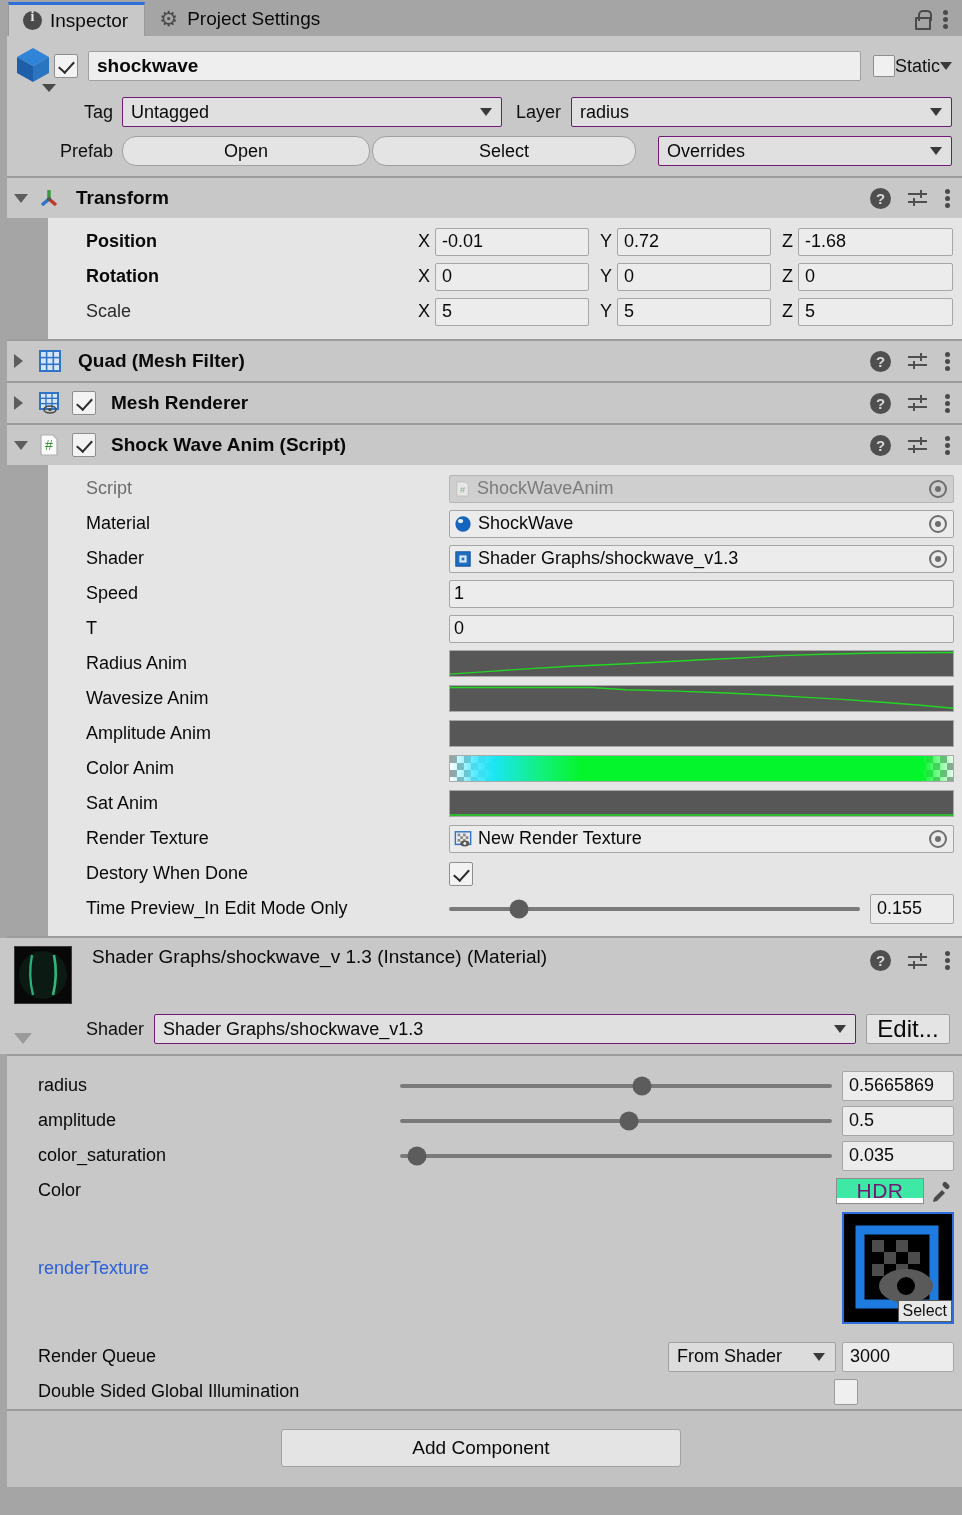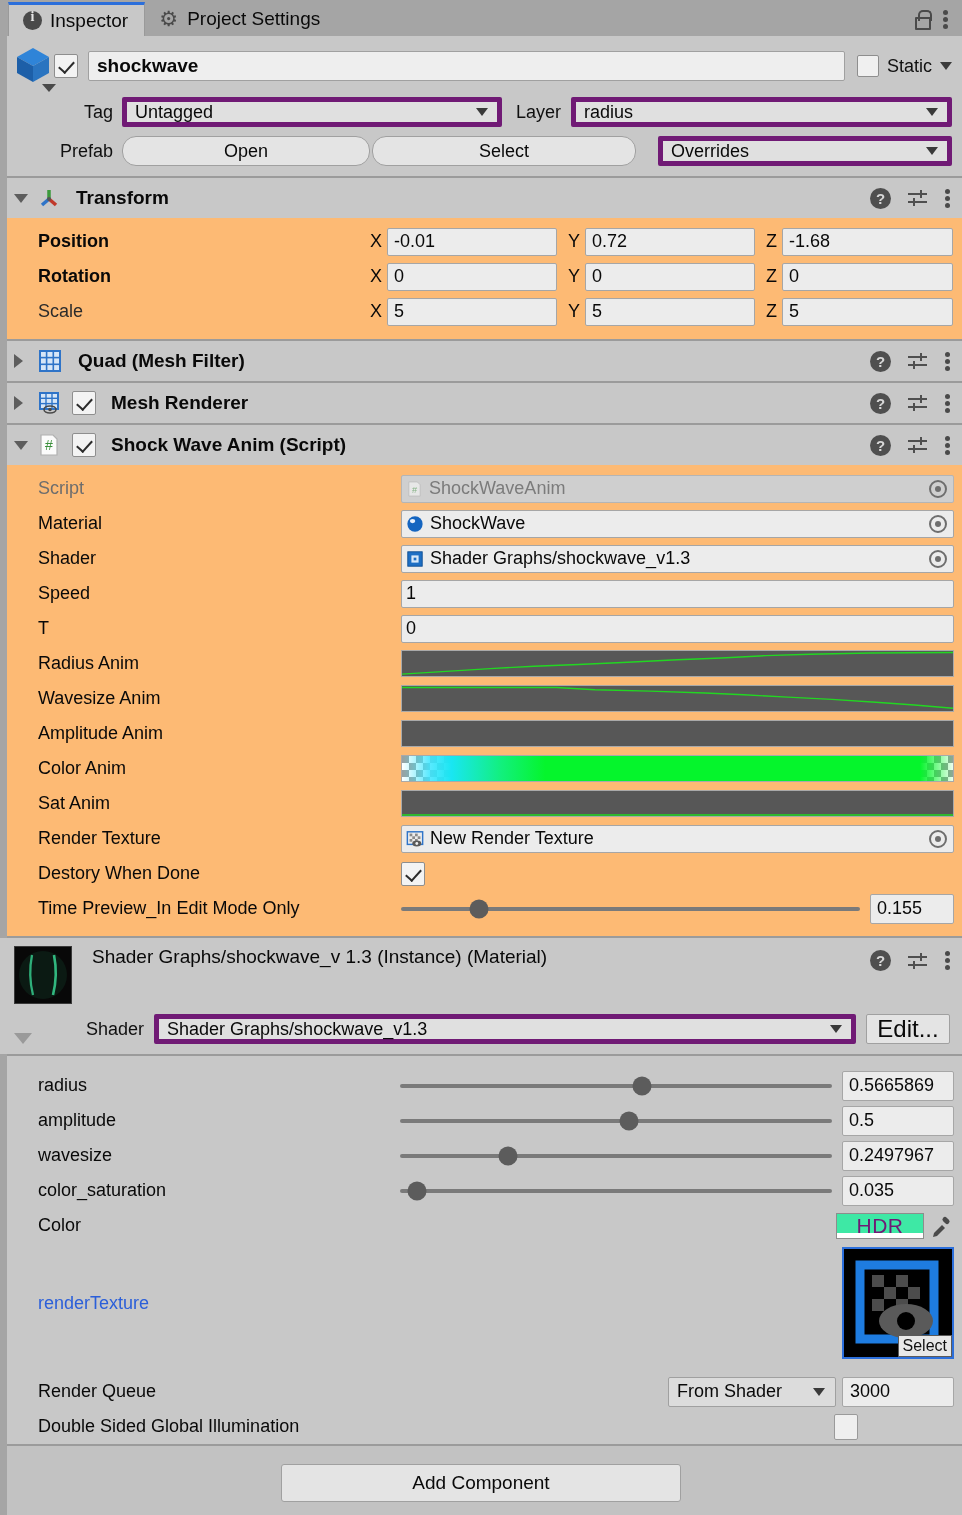--- a/index.html
+++ b/index.html
@@ -43,49 +43,49 @@
   .cube-icon { width: 44px; height: 44px; position: relative; flex: 0 0 44px; }
   .cube-icon svg { position: absolute; left: 4px; top: 2px; }
   .small-caret { position: absolute; right: -2px; bottom: -4px; width: 0; height: 0;
                  border-left: 7px solid transparent; border-right: 7px solid transparent; border-top: 8px solid #4a4a4a; }
   .cb { width: 24px; height: 24px; background: #f3f3f3; border: 1px solid #8e8e8e; border-radius: 2px;
         position: relative; flex: 0 0 24px; }
   .cb.checked::after { content: ""; position: absolute; left: 7px; top: 3px; width: 7px; height: 13px;
         border: solid #2b2b2b; border-width: 0 2.5px 2.5px 0; transform: rotate(42deg); }
   .name-field { flex: 1; height: 30px; background: #eeeeee; border: 1px solid #a0a0a0; border-radius: 2px;
         font-weight: bold; font-size: 19px; display: flex; align-items: center; padding: 0 8px; margin-left: 10px; }
-  .static-box { display: flex; align-items: center; gap: 8px; margin-left: 12px; }
+  .static-box { display: flex; align-items: center; margin-left: 12px; }
   .static-cb { width: 22px; height: 22px; background: #f0f0f0; border: 1px solid #8e8e8e; border-radius: 2px; }
   .caret-down { width: 0; height: 0; border-left: 6px solid transparent; border-right: 6px solid transparent;
         border-top: 8px solid #3a3a3a; }
   .lbl { font-size: 18px; color: #101010; }
   .r2 { margin-top: 9px; }
   .tag-label { width: 112px; text-align: right; padding-right: 9px; }
-  .dd { height: 30px; background: #e0e0e0; border: 5px solid #701a75; border-radius: 2px;
+  .dd { height: 30px; background: #e0e0e0; border: 1px solid #701a75; border-radius: 2px;
         display: flex; align-items: center; padding: 0 8px; position: relative; font-size: 18px; }
   .dd .caret-down { position: absolute; right: 9px; }
   .layer-label { padding: 0 10px 0 14px; }
   .prefab-label { width: 112px; text-align: right; padding-right: 9px; }
   .btn { height: 30px; background: #e4e4e4; border: 1px solid #a0a0a0; border-radius: 14px;
         display: flex; align-items: center; justify-content: center; font-size: 18px; }
 
   
   .divider { height: 2px; background: #9b9b9b; }
   .comp-header { background: #c8c8c8; height: 40px; display: flex; align-items: center; padding: 0 12px 0 14px; gap: 9px; }
   .tri { width: 0; height: 0; border-left: 7px solid transparent; border-right: 7px solid transparent;
          border-top: 9px solid #5d5d5d; flex: 0 0 14px; }
   .tri.right { border-top: 7px solid transparent; border-bottom: 7px solid transparent;
          border-left: 9px solid #5d5d5d; border-right: none; }
   .comp-title { font-weight: bold; font-size: 19px; margin-left: 6px; }
   .hdr-icons { margin-left: auto; display: flex; align-items: center; gap: 16px; }
   .help-icon { width: 21px; height: 21px; border-radius: 50%; background: #4f4f4f; position: relative; }
   .help-icon::after { content: "?"; position: absolute; inset: 0; text-align: center; line-height: 21px;
         color: #d8d8d8; font-size: 15px; font-weight: bold; }
   .preset-icon { width: 22px; height: 20px; position: relative; }
-  .comp-body { background: #fdba74; padding: 6px 0 10px 0; }
+  .comp-body { background: #e5e5e5; padding: 6px 0 10px 0; margin-left: 48px; }
 
   .transform-icon { width: 24px; height: 24px; position: relative; }
   .prop-row { display: flex; align-items: center; height: 35px; padding-left: 38px; }
   .prop-name { width: 330px; font-size: 18px; }
   .prop-name.bold { font-weight: bold; }
   .prop-name.dim { color: #2b2b2b; }
   .axis { font-size: 18px; margin-right: 5px; margin-left: 2px; }
   .nf { height: 28px; background: #ececec; border: 1px solid #a6a6a6; border-radius: 2px;
         display: flex; align-items: center; padding: 0 6px; font-size: 18px; flex: 1; }
   .axis-group { display: flex; align-items: center; flex: 1; margin-right: 9px; }
@@ -610,29 +610,20 @@
     <div class="mrow">
       <span class="mname">amplitude</span>
       <span class="slider-track">
         <span class="slider-knob" style="left:53%"></span>
       </span>
       <span class="val-field" style="width:112px">
         <span>0.5</span>
       </span>
     </div>
 
-    <div class="mrow">
-      <span class="mname">wavesize</span>
-      <span class="slider-track">
-        <span class="slider-knob" style="left:25%"></span>
-      </span>
-      <span class="val-field" style="width:112px">
-        <span>0.2497967</span>
-      </span>
-    </div>
 
     <div class="mrow">
       <span class="mname">color_saturation</span>
       <span class="slider-track">
         <span class="slider-knob" style="left:4%"></span>
       </span>
       <span class="val-field" style="width:112px">
         <span>0.035</span>
       </span>
     </div>

